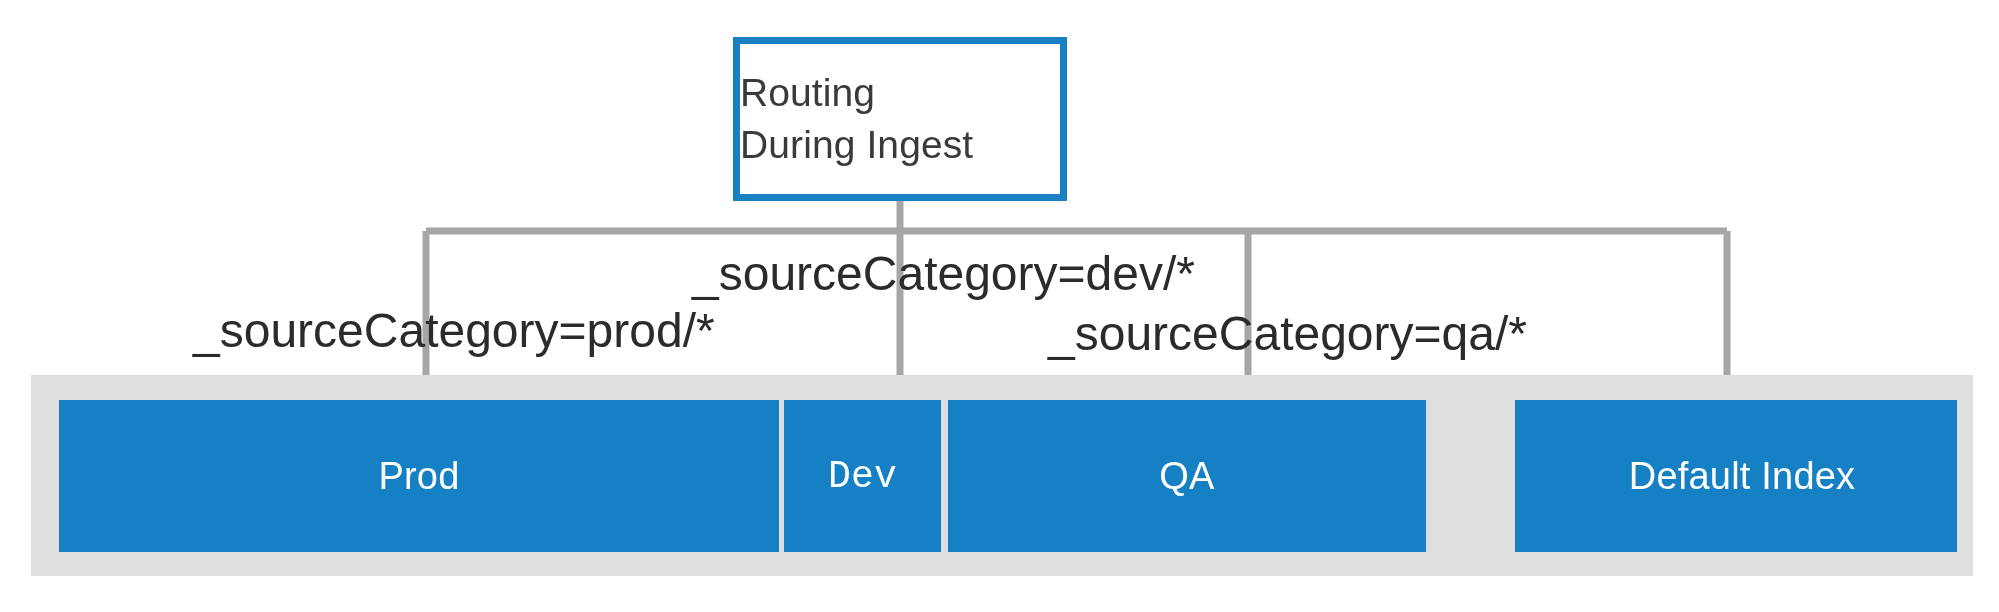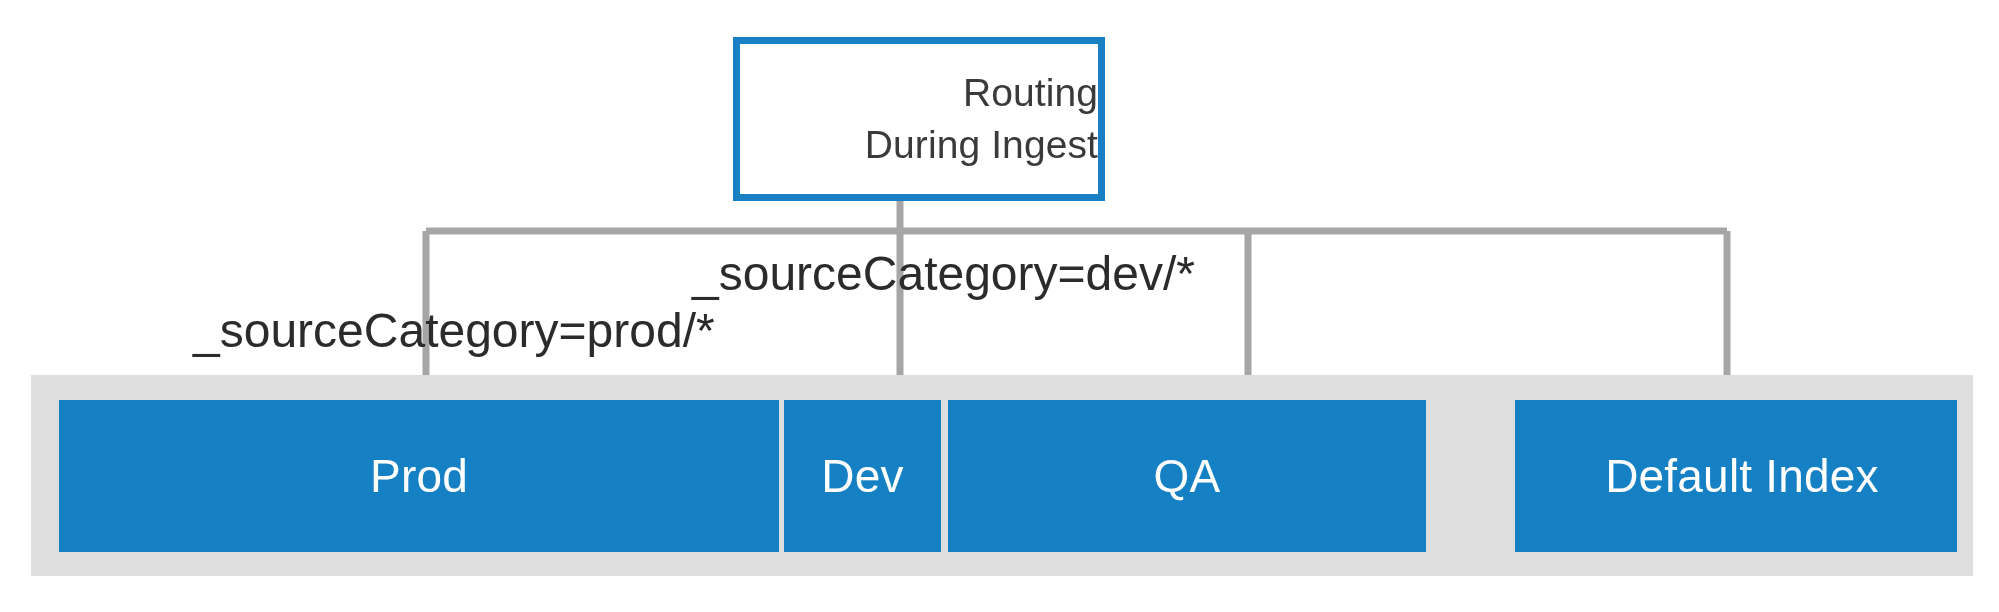--- a/index.html
+++ b/index.html
@@ -18,28 +18,28 @@
     height: 612px;
     background: #ffffff;
     overflow: hidden;
   }
 
   
   .top-node {
     position: absolute;
     left: 733px;
     top: 37px;
-    width: 372px;
+    width: 334px;
     height: 164px;
     background: #ffffff;
     border: 7px solid #1a80c4;
     box-sizing: border-box;
     display: flex;
     flex-direction: column;
-    align-items: flex-end;
+    align-items: flex-start;
     justify-content: center;
   }
   .top-node-line {
     font-size: 39px;
     line-height: 52px;
     color: #3a3a3a;
     white-space: nowrap;
     letter-spacing: 0.1px;
   }
 
@@ -77,27 +77,27 @@
   .dest-box {
     position: absolute;
     top: 400px;
     height: 152px;
     background: #1580c4;
     display: flex;
     align-items: center;
     justify-content: center;
   }
   .dest-box .dest-label {
-    font-size: 46px;
+    font-size: 38px;
     color: #ffffff;
     white-space: nowrap;
     letter-spacing: 0.2px;
   }
   .dest-box.prod          { left: 59px;   width: 720px; }
-  .dest-box.dev           { left: 784px;  width: 157px; }
+  .dest-box.dev           { left: 784px;  width: 157px; font-family: Liberation Mono, monospace; }
   .dest-box.qa            { left: 948px; width: 478px; }
   .dest-box.default-index { left: 1515px; width: 430px; padding-left: 12px; }
 </style>
 </head>
 <body>
 
 <div id="canvas">
 
   <div class="top-node">
     <div class="top-node-line">Routing</div>
@@ -122,20 +122,21 @@
     <g fill="#a6a6a6" stroke="none">
       <polygon points="412,381 440,381 426,401"></polygon>
       <polygon points="886,381 914,381 900,401"></polygon>
       <polygon points="1234,381 1262,381 1248,401"></polygon>
       <polygon points="1713,381 1741,381 1727,401"></polygon>
     </g>
   </svg>
 
   <div class="edge-label prod">_sourceCategory=prod/*</div>
   <div class="edge-label dev">_sourceCategory=dev/*</div>
+  <div class="edge-label qa">_sourceCategory=qa/*</div>
 
   <div class="band"></div>
 
   <div class="dest-box prod">
     <span class="dest-label">Prod</span>
   </div>
 
   <div class="dest-box dev">
     <span class="dest-label">Dev</span>
   </div>

